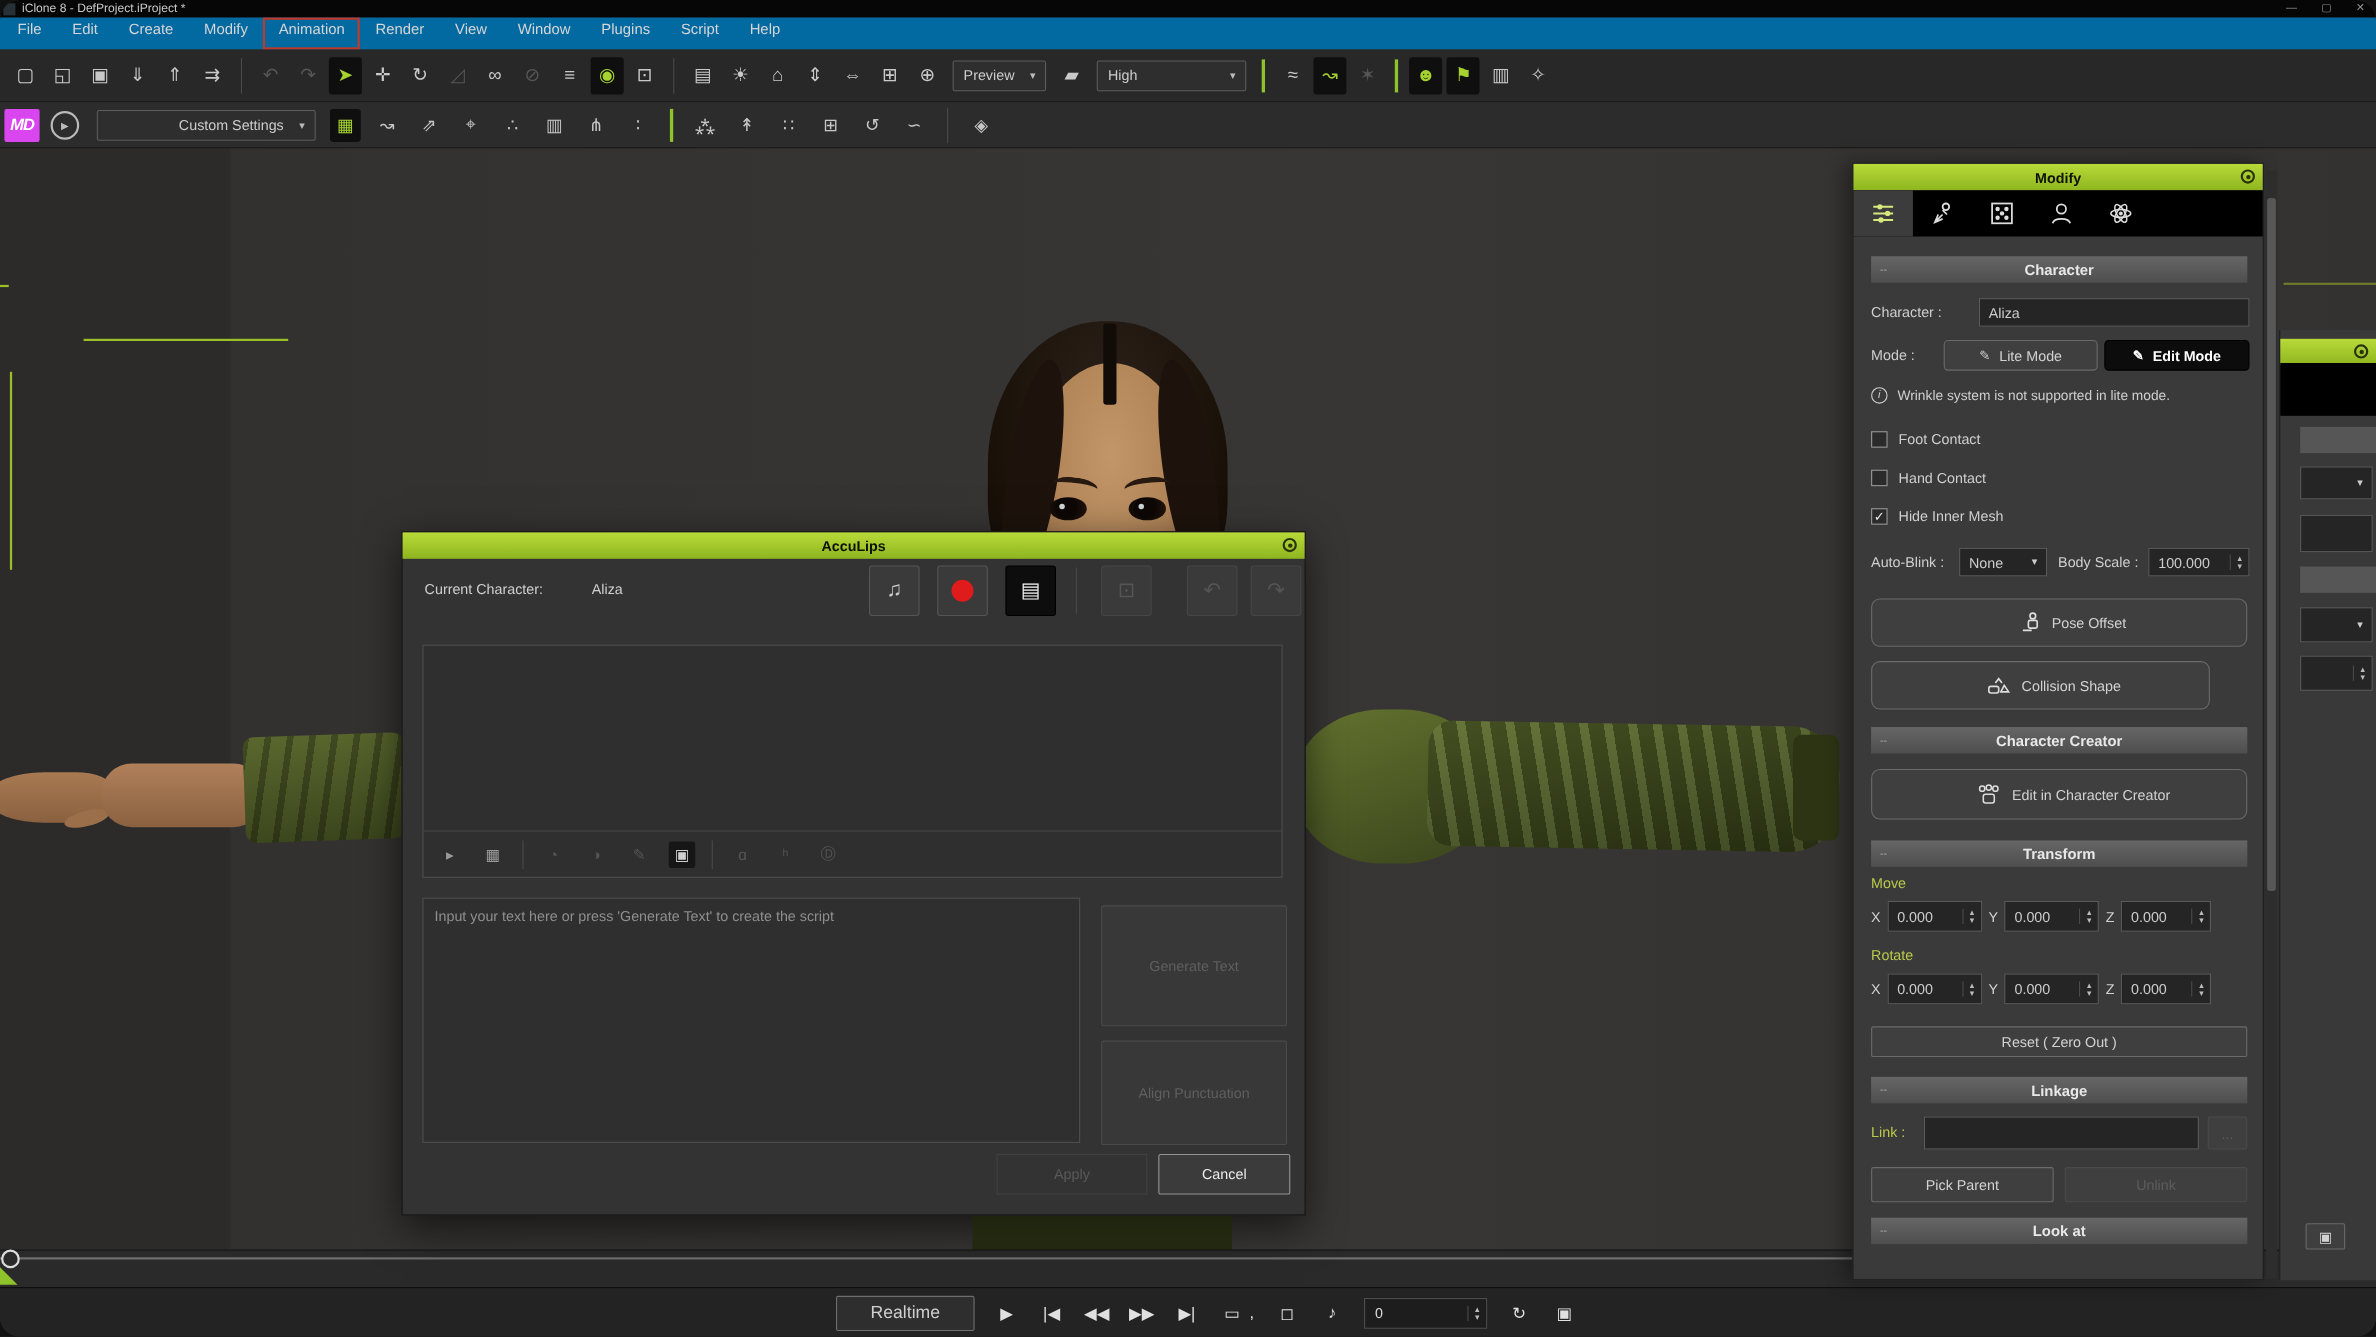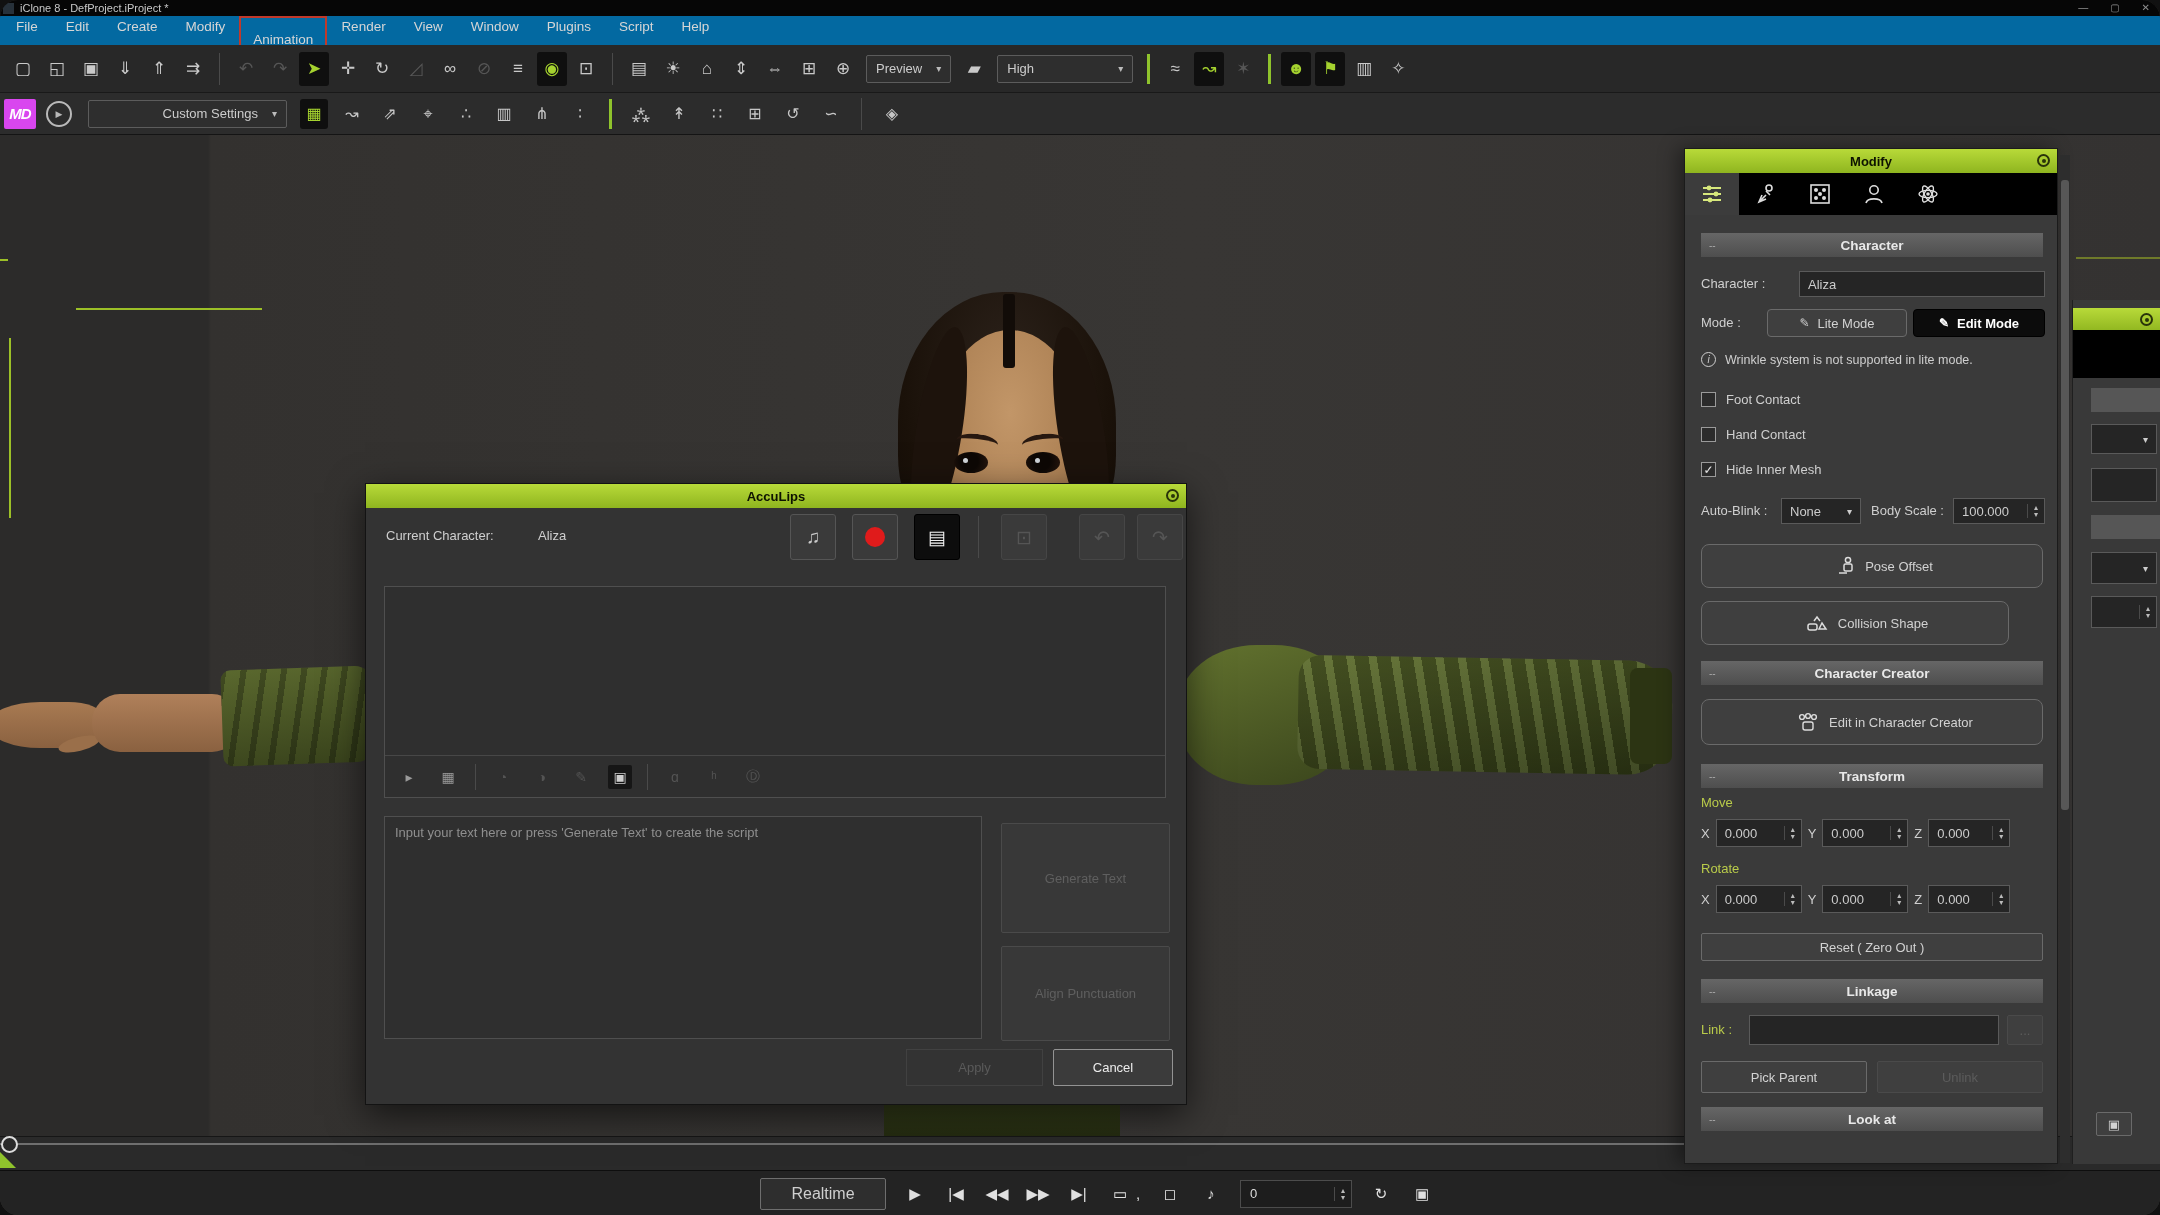--- a/index.html
+++ b/index.html
@@ -7,21 +7,21 @@
           font-family:"Liberation Sans",sans-serif;color:#ccc;border-radius:18px;-webkit-user-select:none;}
   .abs{position:absolute;}
   
   .titlebar{left:0;top:0;width:2160px;height:16px;background:#060606;display:flex;align-items:center;
             font-size:11px;color:#c8c8c8;gap:6px;padding-left:3px;box-sizing:border-box;}
   .appicon{width:11px;height:11px;background:#27313a;border:1px solid #5a6,solid;display:inline-block;}
   .wincontrols{position:absolute;right:10px;top:0;display:flex;gap:22px;color:#8f8f8f;font-size:10px;line-height:16px;}
   .menubar{left:0;top:16px;width:2160px;height:29px;background:#0369a1;display:flex;
            font-size:13.5px;color:#d6d6d6;padding-left:2px;box-sizing:border-box;}
   .menuitem{padding:3px 14px;cursor:default;}
-  .menuitem.redbox{border:2px solid #c0392b;padding:14px 12px;}
+  .menuitem.redbox{border:2px solid #c0392b;padding:1px 12px;}
   
   .toolbar1{left:0;top:45px;width:2160px;height:48px;background:#282828;border-bottom:1px solid #191919;
             display:flex;align-items:center;padding-left:6px;box-sizing:border-box;}
   .toolbar2{left:0;top:93px;width:2160px;height:42px;background:#2c2c2c;border-bottom:1px solid #141414;
             display:flex;align-items:center;padding-left:4px;box-sizing:border-box;gap:4px;}
   .tb{width:30px;height:34px;display:flex;align-items:center;justify-content:center;color:#c9c9c9;
       font-size:17px;border-radius:3px;margin:0 2px;}
   .tb2{width:28px;height:30px;display:flex;align-items:center;justify-content:center;color:#c6c6c6;font-size:16px;border-radius:3px;margin:0 3px;}
   .tb.active,.tb2.active{background:#0f0f0f;color:#a5d22f;}
   .tb.dis,.tb2.dis{color:#565656;}

